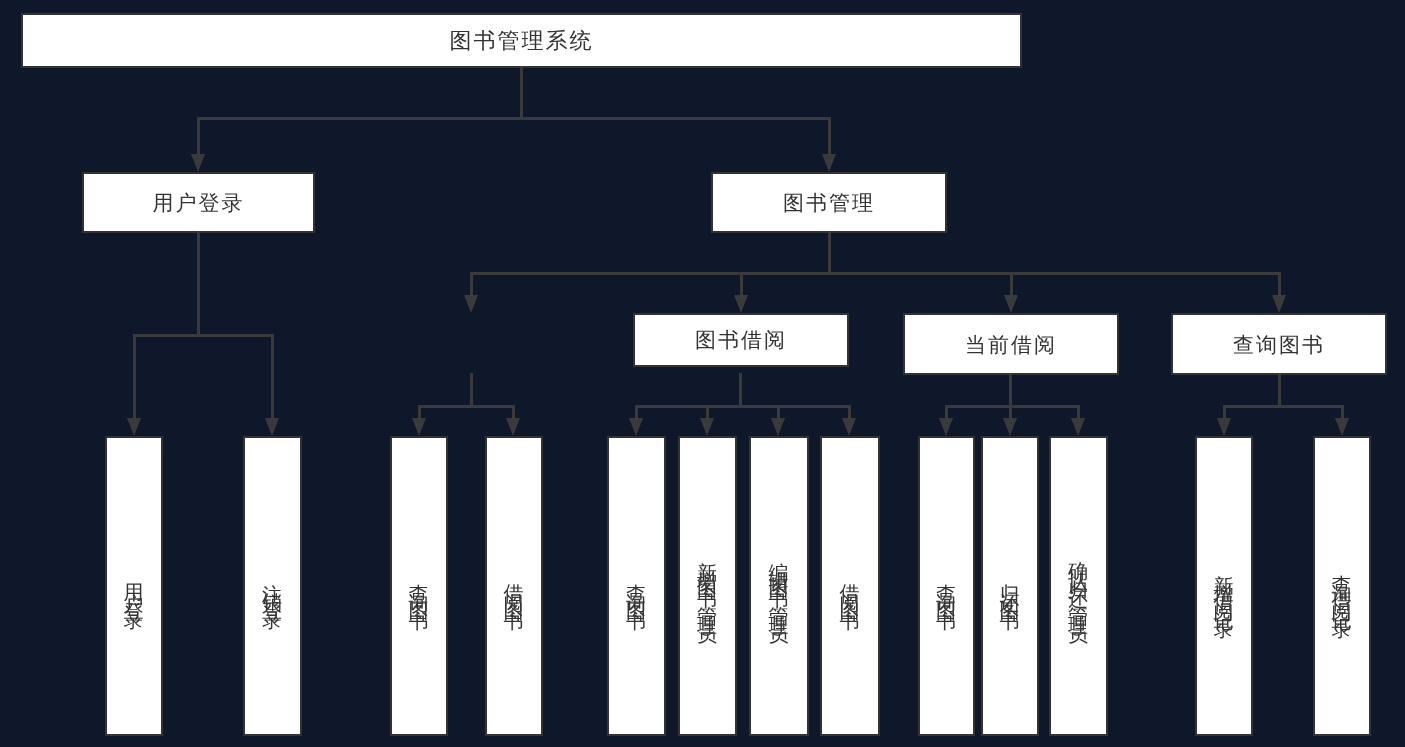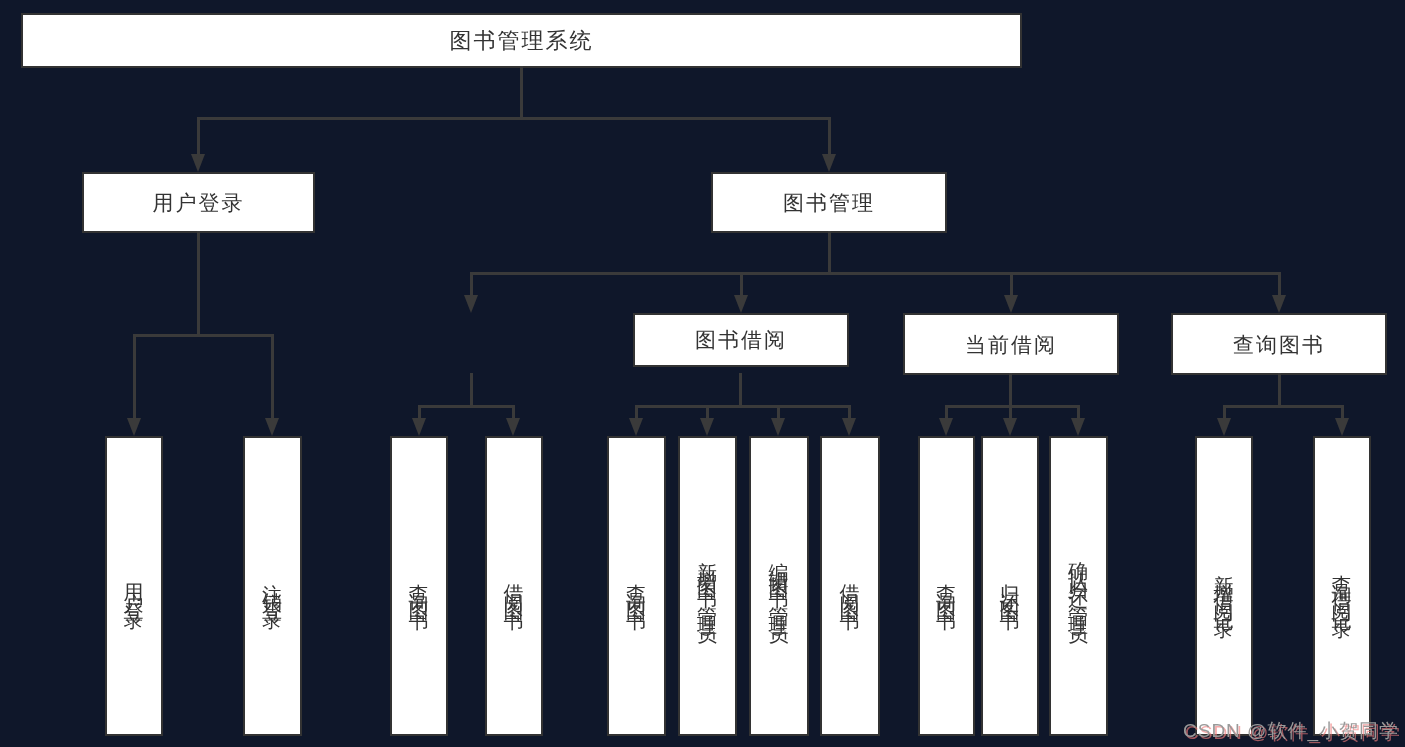--- a/index.html
+++ b/index.html
@@ -162,15 +162,14 @@
   <div class="ah" style="left:1003px;top:418px;"></div>
   <div class="ah" style="left:1071px;top:418px;"></div>
 
   <div class="ln" style="left:1278px;top:373px;width:3px;height:35px;"></div>
   <div class="ln" style="left:1223px;top:405px;width:121px;height:3px;"></div>
   <div class="ln" style="left:1223px;top:405px;width:3px;height:13px;"></div>
   <div class="ln" style="left:1341px;top:405px;width:3px;height:13px;"></div>
   <div class="ah" style="left:1217px;top:418px;"></div>
   <div class="ah" style="left:1335px;top:418px;"></div>
 
-  <div class="watermark">CSDN @软件_小贺同学</div>
 
 </div>
 
 </body></html>

